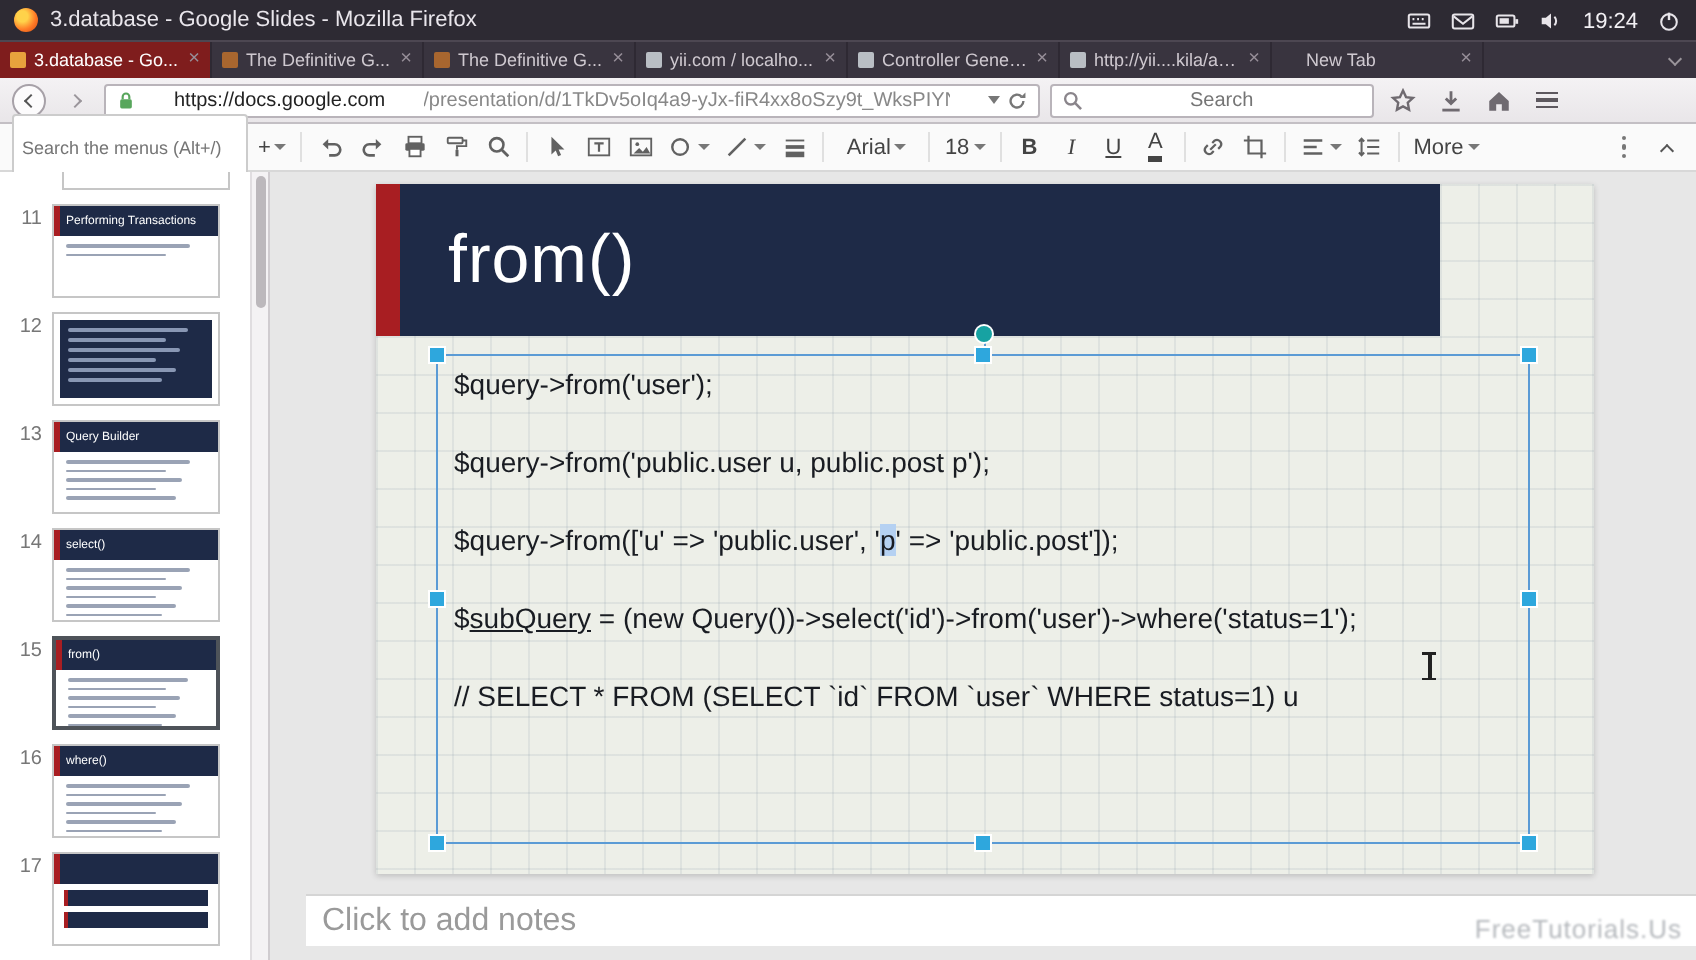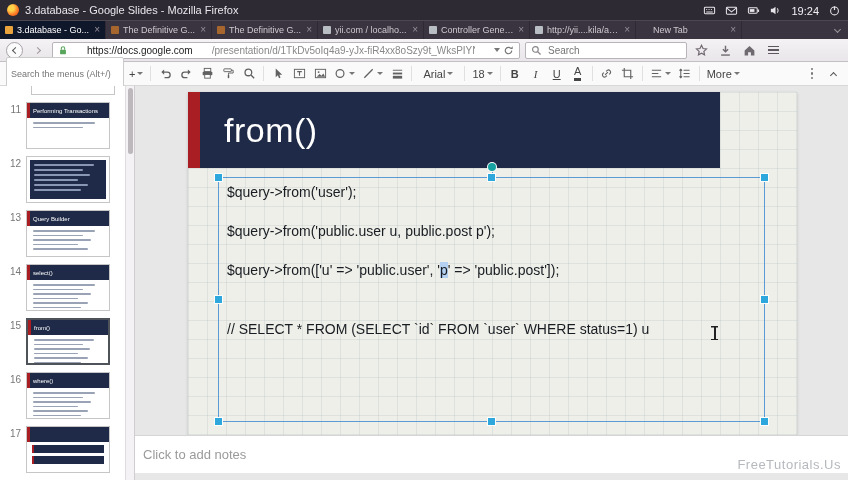--- a/index.html
+++ b/index.html
@@ -11,40 +11,40 @@
   .sys-left{display:flex;align-items:center;gap:6px;min-width:0;}
   .ffdot{width:12px;height:12px;border-radius:50%;background:radial-gradient(circle at 35% 35%,#ffd24a 0 25%,#ff7a26 60%,#d24a12 100%);flex:none;}
   .sys-right{display:flex;align-items:flex-end;gap:9px;}
   .sysico{display:flex;align-items:center;}
   .clock{font-size:11px;color:#f2f0f4;}
 
   
   .tabbar{height:19px;background:#39343f;border-top:1px solid #4d4752;display:flex;align-items:stretch;flex:none;}
   .tabstrip{display:flex;min-width:0;flex:1;}
   .tab{width:106px;display:flex;align-items:center;gap:4px;padding:0 5px;border-right:1px solid #2e2933;font-size:9px;color:#cfc9d0;min-width:0;}
-  .tab.active{background:#0f172a;color:#fff;}
+  .tab.active{background:#7f1d1d;color:#fff;}
   .fav{width:8px;height:8px;border-radius:1px;flex:none;}
   .tlabel{flex:1;white-space:nowrap;overflow:hidden;text-overflow:ellipsis;}
   .tclose{color:#978f99;font-size:10px;flex:none;line-height:1;}
   .tab-end{width:22px;display:flex;align-items:center;justify-content:center;}
 
   
   .navbar{height:23px;background:linear-gradient(#f4f2f4,#e9e6e9);border-bottom:1px solid #c3bfc4;display:flex;align-items:center;gap:5px;padding:0 6px;flex:none;}
   .backbtn{width:17px;height:17px;border-radius:50%;border:1px solid #a7a1a8;background:#fcfbfc;display:flex;align-items:center;justify-content:center;flex:none;}
   .chev{width:5px;height:5px;border-right:1.5px solid #555;border-bottom:1.5px solid #555;display:inline-block;}
   .chev.left{transform:rotate(135deg);margin-left:2px;}
   .chev.right{transform:rotate(-45deg);border-color:#9a959b;}
   .chev.up{transform:rotate(-135deg);margin-top:3px;}
   .urlbar{flex:1;max-width:468px;height:17px;background:#fff;border:1px solid #b9b4ba;border-radius:2px;display:flex;align-items:center;padding:0 5px;gap:19px;font-size:10px;overflow:hidden;}
   .url-domain{color:#222;flex:none;}
   .url-path{color:#888;white-space:nowrap;overflow:hidden;flex:1;}
   .url-right{display:flex;align-items:center;gap:3px;margin-left:auto;flex:none;}
   .caret-down{width:0;height:0;border-left:3px solid transparent;border-right:3px solid transparent;border-top:4px solid #777;display:inline-block;}
   .searchbar{width:162px;height:17px;background:#fff;border:1px solid #b9b4ba;border-radius:2px;display:flex;align-items:center;padding:0 5px;gap:4px;flex:none;}
-  .searchbar input{border:none;outline:none;font-size:10px;width:100%;color:#444;font-family:"Liberation Sans",sans-serif;background:transparent;}
+  .searchbar input{border:none;outline:none;font-size:10px;width:100%;color:#444;font-family:"Liberation Sans",sans-serif;background:transparent;margin-left:47px;}
   .navico{width:19px;height:18px;display:flex;align-items:center;justify-content:center;flex:none;}
   .menubars{display:flex;flex-direction:column;gap:2px;}
   .menubars i{width:11px;height:1.5px;background:#5d585e;display:block;}
 
   
   .gbar{height:24px;background:#fafafa;border-bottom:1px solid #d8d8d8;display:flex;align-items:center;gap:3px;padding:0 6px;flex:none;color:#616161;}
   .menus-input{width:118px;height:34px;border:1px solid #ccc;border-radius:2px;font-size:9px;padding:0 4px;color:#444;outline:none;font-family:"Liberation Sans",sans-serif;background:#fff;flex:none;}
   .gbtn{height:18px;min-width:18px;padding:0 2px;display:flex;align-items:center;justify-content:center;gap:2px;border-radius:2px;flex:none;}
   .gsep{width:1px;height:15px;background:#e0e0e0;margin:0 2px;flex:none;}
   .glabel{font-size:11px;color:#444;}
@@ -94,21 +94,21 @@
   .h{position:absolute;width:7px;height:7px;background:#2ea7dd;box-shadow:0 0 0 1px #fff;}
   .h.nw{left:-4px;top:-4px;} .h.n{left:calc(50% - 3.5px);top:-4px;} .h.ne{right:-4px;top:-4px;}
   .h.w{left:-4px;top:calc(50% - 3.5px);} .h.e{right:-4px;top:calc(50% - 3.5px);}
   .h.sw{left:-4px;bottom:-4px;} .h.s{left:calc(50% - 3.5px);bottom:-4px;} .h.se{right:-4px;bottom:-4px;}
   .stem{position:absolute;left:50%;top:-7px;width:1px;height:7px;background:#5b9bd5;}
   .rot{position:absolute;left:calc(50% - 4px);top:-15px;width:8px;height:8px;border-radius:50%;background:#17a2a2;box-shadow:0 0 0 1px #fff;}
   .ibeam{position:absolute;left:575px;top:240px;width:9px;height:14px;
     background:linear-gradient(#222,#222) top center/7px 1.5px no-repeat,linear-gradient(#222,#222) bottom center/7px 1.5px no-repeat;}
   .ibeam::before{content:"";position:absolute;left:4px;top:1px;bottom:1px;width:1.5px;background:#222;}
 
-  .notes{height:38px;background:#fff;border-top:1px solid #d5d5d5;display:flex;align-items:center;padding-left:8px;font-size:13px;color:#9a9a9a;flex:none;}
+  .notes{height:26px;background:#fff;border-top:1px solid #d5d5d5;display:flex;align-items:center;padding-left:8px;font-size:16px;color:#9a9a9a;flex:none;margin-left:18px;}
   .bottomstrip{height:7px;background:#e7e7e7;flex:none;}
   .watermark{position:absolute;right:7px;bottom:8px;font-size:13px;color:#a9adb2;opacity:.85;filter:blur(.5px);letter-spacing:.5px;z-index:6;}
 
   svg{display:block;}
 </style>
 </head>
 <body>
 
 <div class="app">
 
@@ -532,20 +532,21 @@
             <div class="h sw"></div>
             <div class="h s"></div>
             <div class="h se"></div>
             <div class="code">
                 <div class="cline"><span>$query-&gt;from('user');</span></div>
                 <div class="cline">&nbsp;</div>
                 <div class="cline"><span>$query-&gt;from('public.user u, public.post p');</span></div>
                 <div class="cline">&nbsp;</div>
                 <div class="cline"><span>$query-&gt;from(['u' =&gt; 'public.user', '</span><span class="hl">p</span><span>' =&gt; 'public.post']);</span></div>
                 <div class="cline">&nbsp;</div>
+                <div class="cline"><span>$</span><span class="ul">subQuery</span><span> = (new Query())-&gt;select('id')-&gt;from('user')-&gt;where('status=1');</span></div>
                 <div class="cline">&nbsp;</div>
                 <div class="cline"><span>// SELECT * FROM (SELECT `id` FROM `user` WHERE status=1) u</span></div>
               </div>
           </div>
         </div>
         <div class="ibeam"></div>
       </div>
       <div class="notes">
         <span>Click to add notes</span>
       </div>

